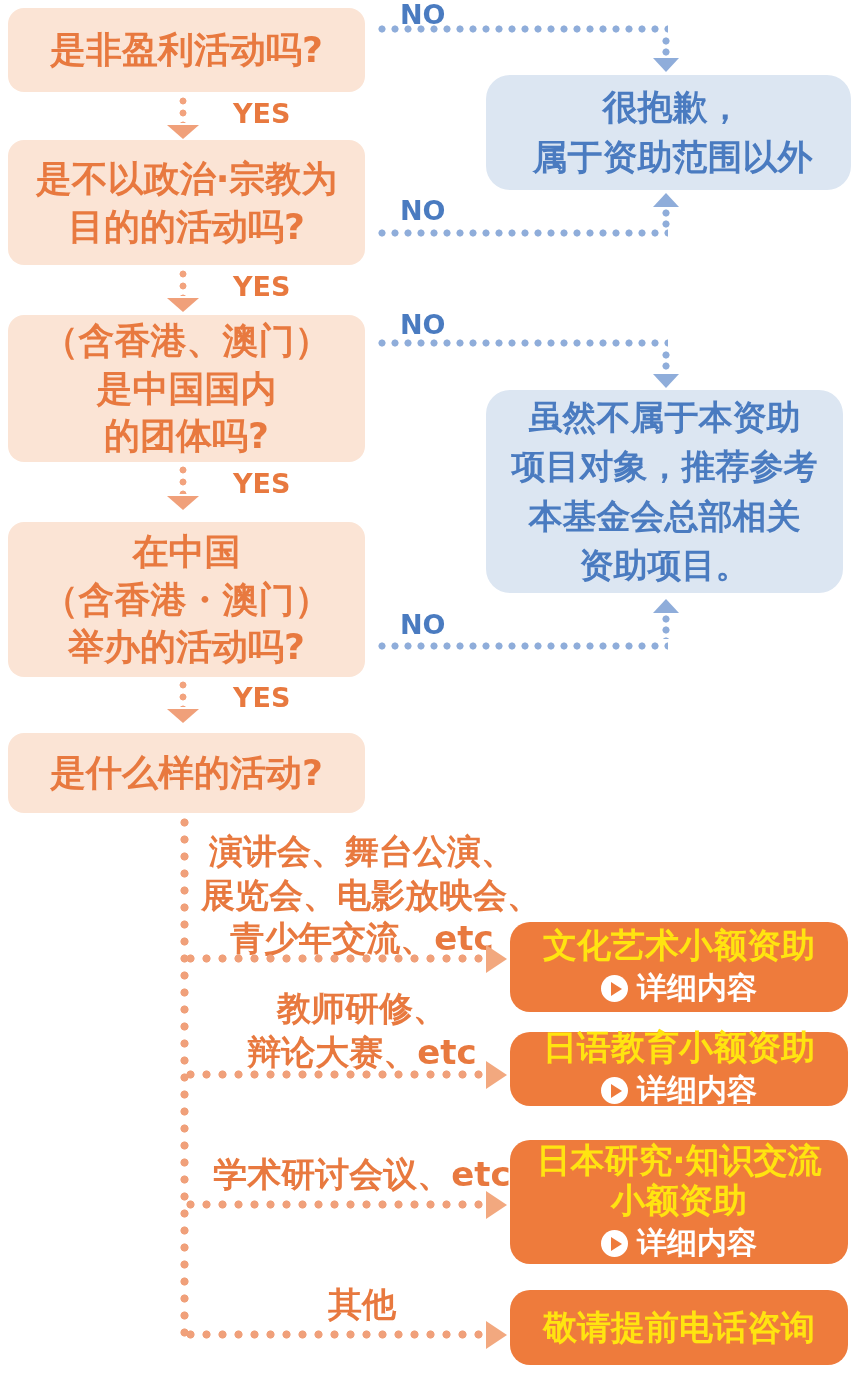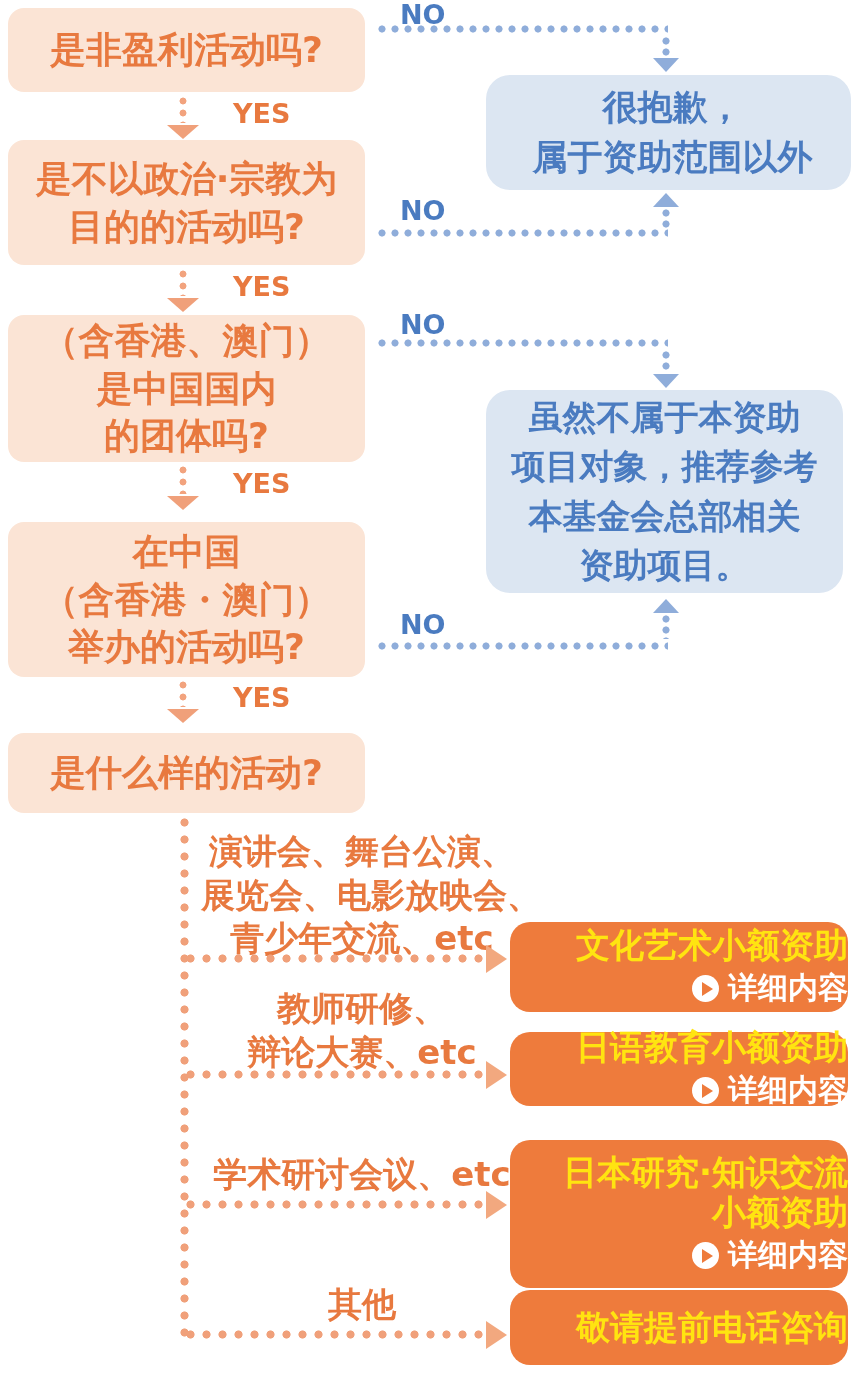--- a/index.html
+++ b/index.html
@@ -16,21 +16,21 @@
   
   .bluebox{
     position:absolute;left:486px;width:357px;background:#dce6f2;border-radius:24px;
     color:#4a7bc0;font-weight:bold;font-size:35px;line-height:1.42;
     display:flex;flex-direction:column;justify-content:center;align-items:center;text-align:center;
   }
   .bluebox.small{font-size:34px;line-height:1.45;}
   
   .rbox{
     position:absolute;left:510px;width:338px;background:#ee7b3c;border-radius:20px;
-    display:flex;flex-direction:column;justify-content:center;align-items:flex-end;text-align:center;
+    display:flex;flex-direction:column;justify-content:center;align-items:center;text-align:center;
   }
   .r-title{color:#ffe410;font-size:34px;font-weight:bold;line-height:1.18;white-space:nowrap;}
   .r-detail{color:#ffffff;font-size:30px;font-weight:bold;display:flex;align-items:center;gap:9px;margin-top:3px;}
   .play-icon{width:27px;height:27px;border-radius:50%;background:#ffffff;display:inline-flex;align-items:center;justify-content:center;flex:0 0 auto;}
   .play-tri{width:0;height:0;border-left:11px solid #ee7b3c;border-top:7px solid transparent;border-bottom:7px solid transparent;margin-left:3px;}
   
   .blabel{
     position:absolute;left:201px;width:322px;text-align:center;color:#e8793f;
     font-weight:bold;font-size:34px;line-height:1.28;white-space:nowrap;
   }
@@ -169,21 +169,21 @@
   <div class="rbox" style="top:1032px;height:74px;">
     <div class="r-title">日语教育小额资助</div>
     <div class="r-detail">
       <span class="play-icon">
           <span class="play-tri"></span>
         </span>
       <span>详细内容</span>
     </div>
   </div>
 
-  <div class="rbox" style="top:1140px;height:148px;">
+  <div class="rbox" style="top:1140px;height:124px;">
     <div class="r-title">日本研究·知识交流</div>
     <div class="r-title">小额资助</div>
     <div class="r-detail">
       <span class="play-icon">
           <span class="play-tri"></span>
         </span>
       <span>详细内容</span>
     </div>
   </div>
 

